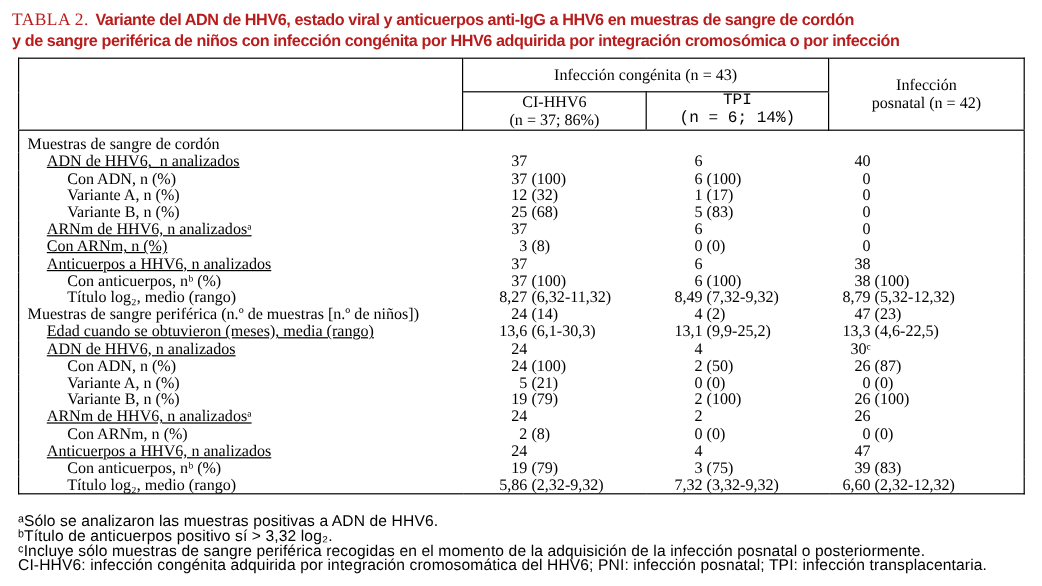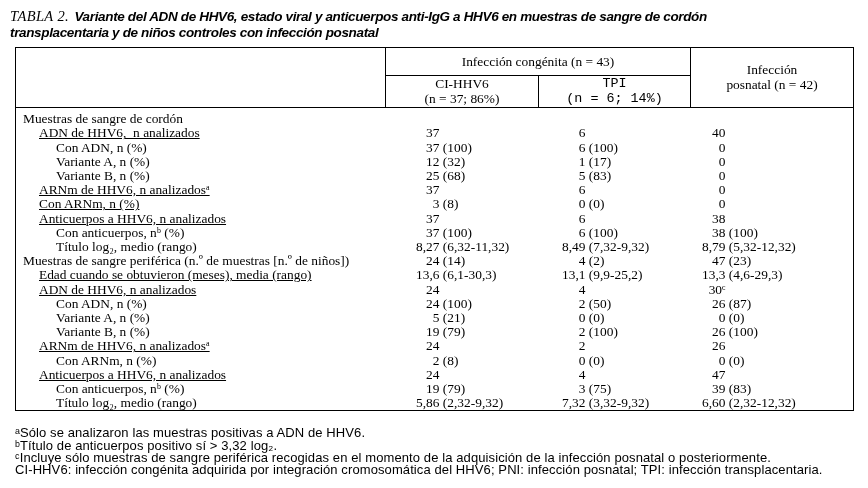--- a/index.html
+++ b/index.html
@@ -17,22 +17,21 @@
     padding: 9px 8px 0 10px;
   }
 
   
   .title-block {
     font-family: "Liberation Sans", sans-serif;
     font-weight: bold;
     font-size: 13.5px;
     line-height: 15.6px;
     letter-spacing: -0.35px;
-    color: #000000;
-    font-style: italic;
+    color: #b91c1c;
   }
   .title-line { white-space: nowrap; }
   .title-prefix {
     font-family: "Liberation Serif", "DejaVu Serif", serif;
     font-weight: normal;
     font-size: 14.5px;
     letter-spacing: 0.4px;
     padding-right: 2px;
   }
 
@@ -112,21 +111,21 @@
 </head>
 <body>
 
 <div class="page">
 
   <div class="title-block">
     <div class="title-line">
       <span class="title-prefix">TABLA 2.</span>
       <span>Variante del ADN de HHV6, estado viral y anticuerpos anti-IgG a HHV6 en muestras de sangre de cordón</span>
     </div>
-    <div class="title-line">transplacentaria y de niños controles con infección posnatal</div>
+    <div class="title-line">y de sangre periférica de niños con infección congénita por HHV6 adquirida por integración cromosómica o por infección</div>
   </div>
 
   <table class="data-table">
     <colgroup>
       <col style="width:370px">
       <col style="width:153px">
       <col style="width:152px">
       <col style="width:163px">
     </colgroup>
     <thead>
@@ -213,21 +212,21 @@
         <tr>
           <td class="lbl ind0">Muestras de sangre periférica (n.º de muestras [n.º de niños])</td>
           <td class="val c1"><span class="lead">24</span><span class="rest"> (14)</span></td>
           <td class="val c2"><span class="lead">4</span><span class="rest"> (2)</span></td>
           <td class="val c3"><span class="lead">47</span><span class="rest"> (23)</span></td>
         </tr>
         <tr>
           <td class="lbl ind1">Edad cuando se obtuvieron (meses), media (rango)</td>
           <td class="val c1"><span class="lead">13,6</span><span class="rest"> (6,1-30,3)</span></td>
           <td class="val c2"><span class="lead">13,1</span><span class="rest"> (9,9-25,2)</span></td>
-          <td class="val c3"><span class="lead">13,3</span><span class="rest"> (4,6-29,3)</span></td>
+          <td class="val c3"><span class="lead">13,3</span><span class="rest"> (4,6-22,5)</span></td>
         </tr>
         <tr>
           <td class="lbl ind1">ADN de HHV6, n analizados</td>
           <td class="val c1"><span class="lead">24</span></td>
           <td class="val c2"><span class="lead">4</span></td>
           <td class="val c3"><span class="lead">30ᶜ</span></td>
         </tr>
         <tr>
           <td class="lbl ind2">Con ADN, n (%)</td>
           <td class="val c1"><span class="lead">24</span><span class="rest"> (100)</span></td>

